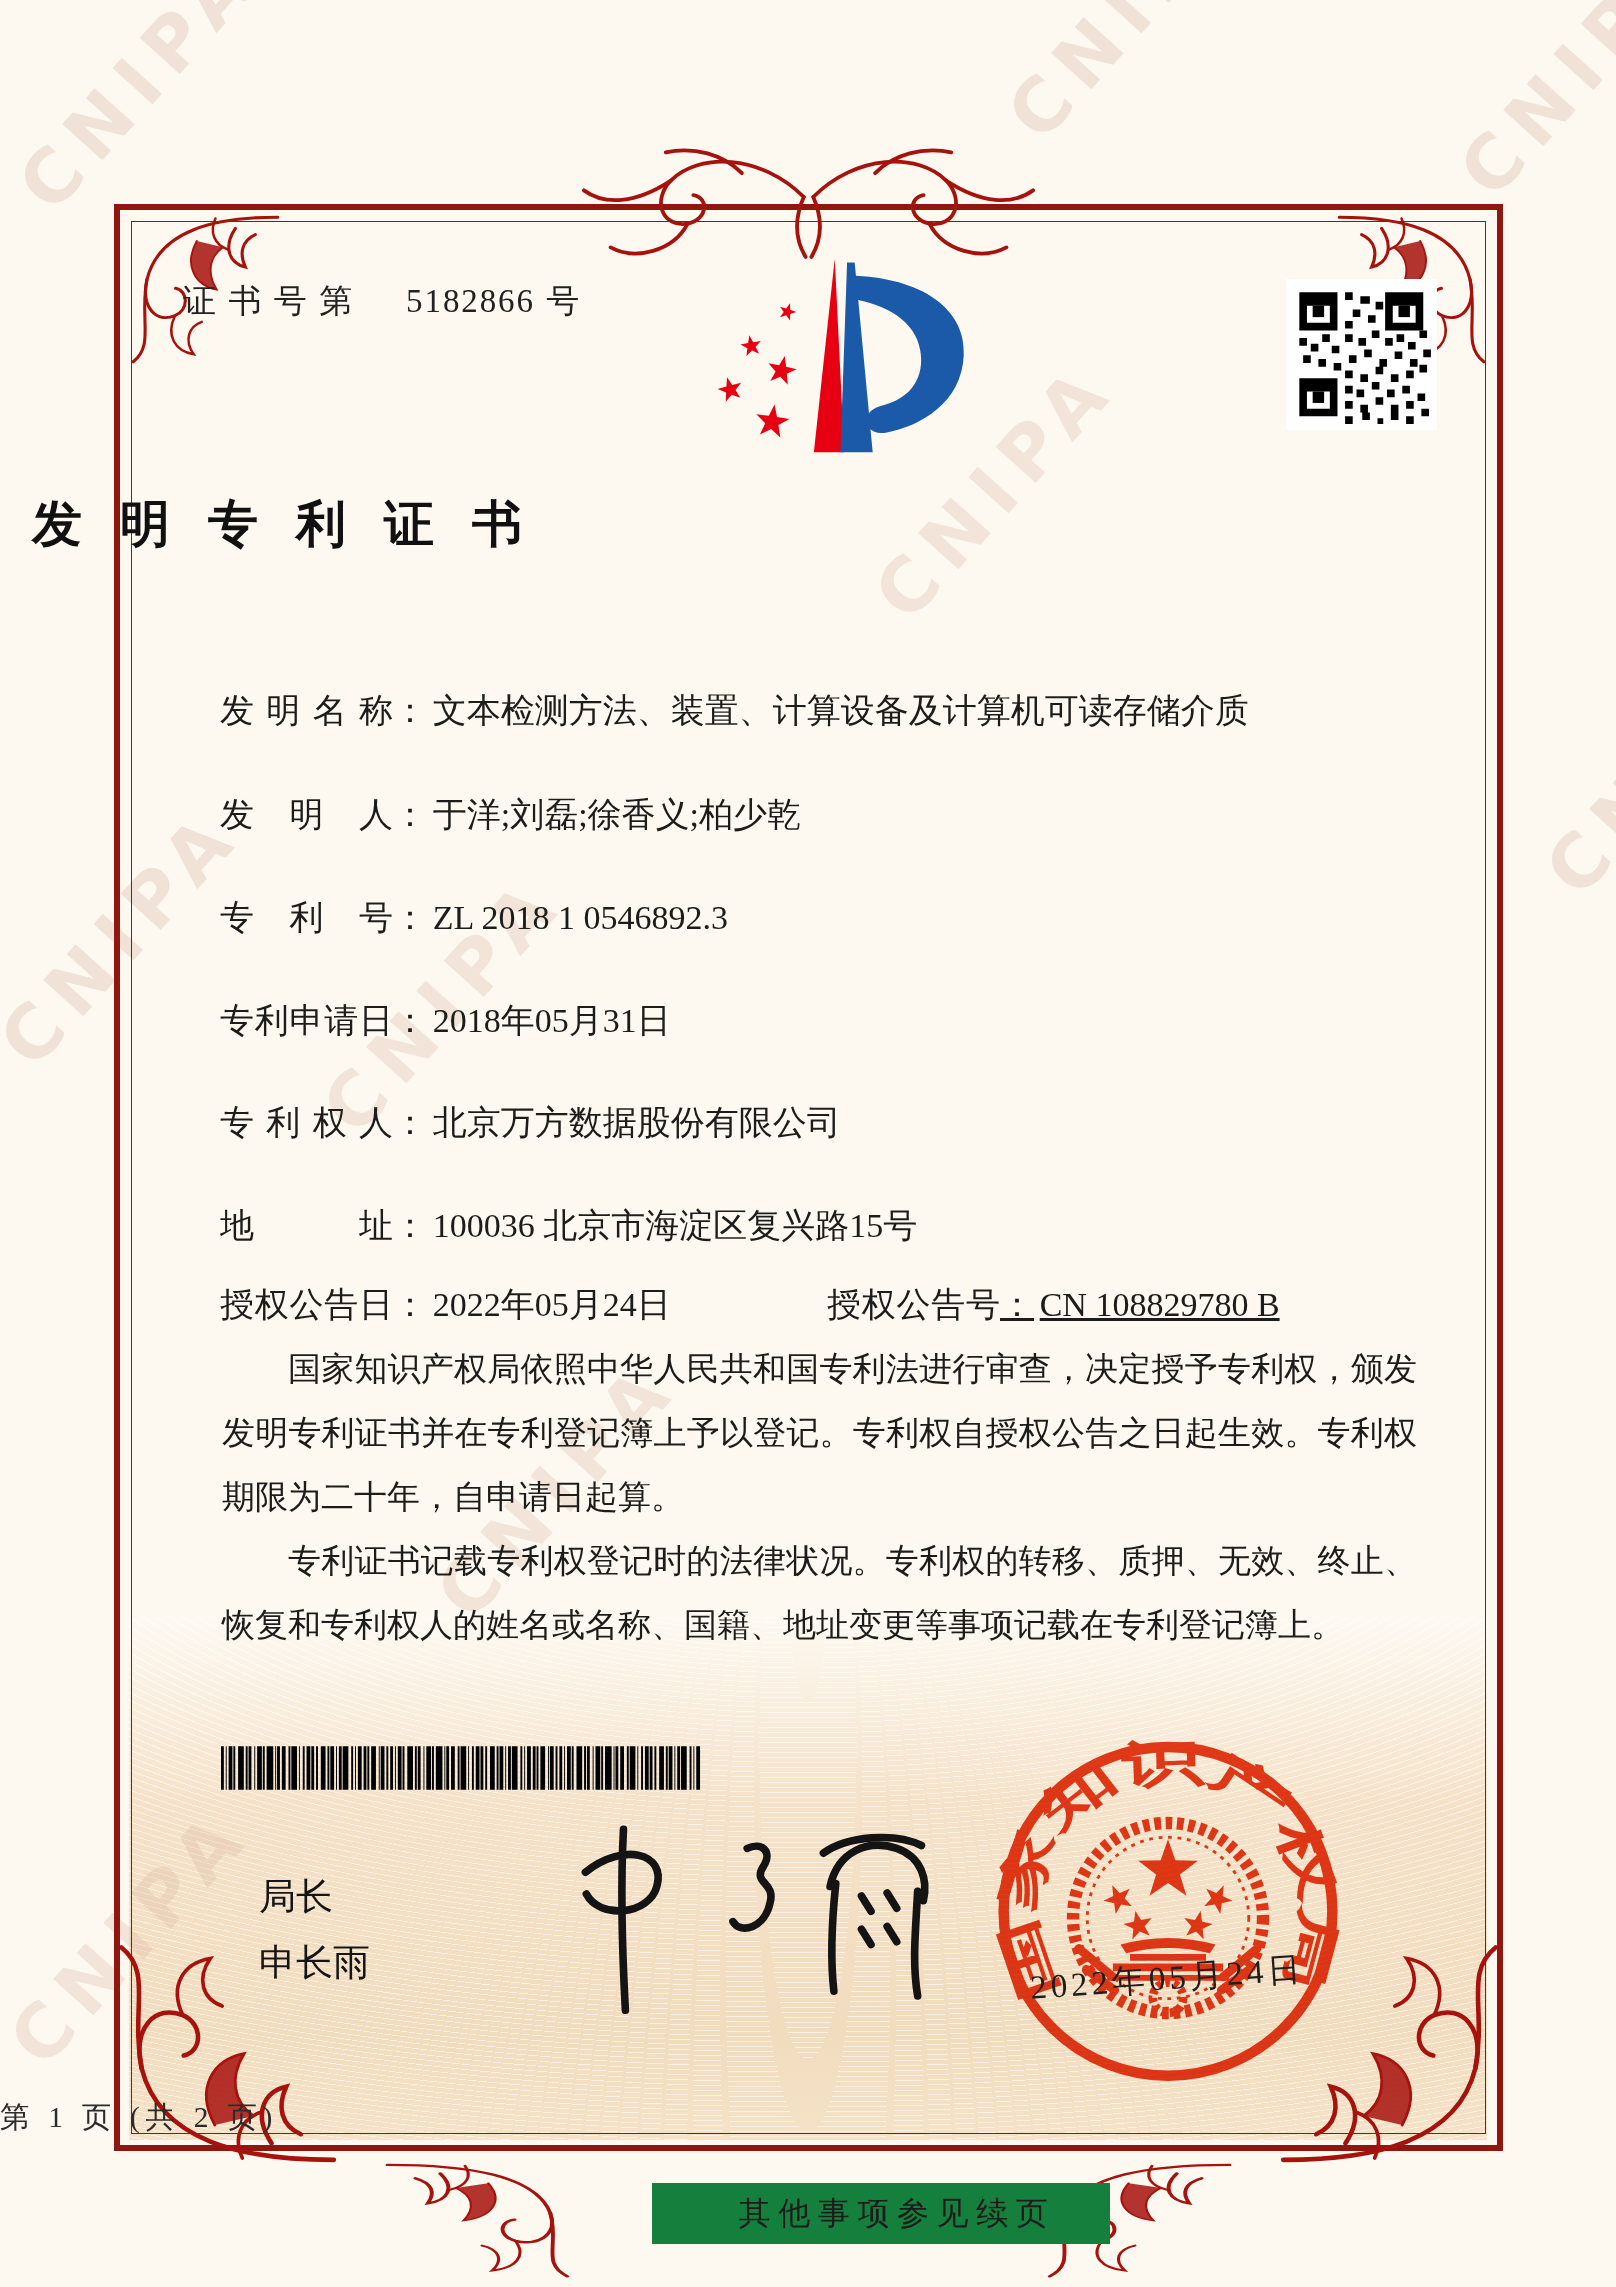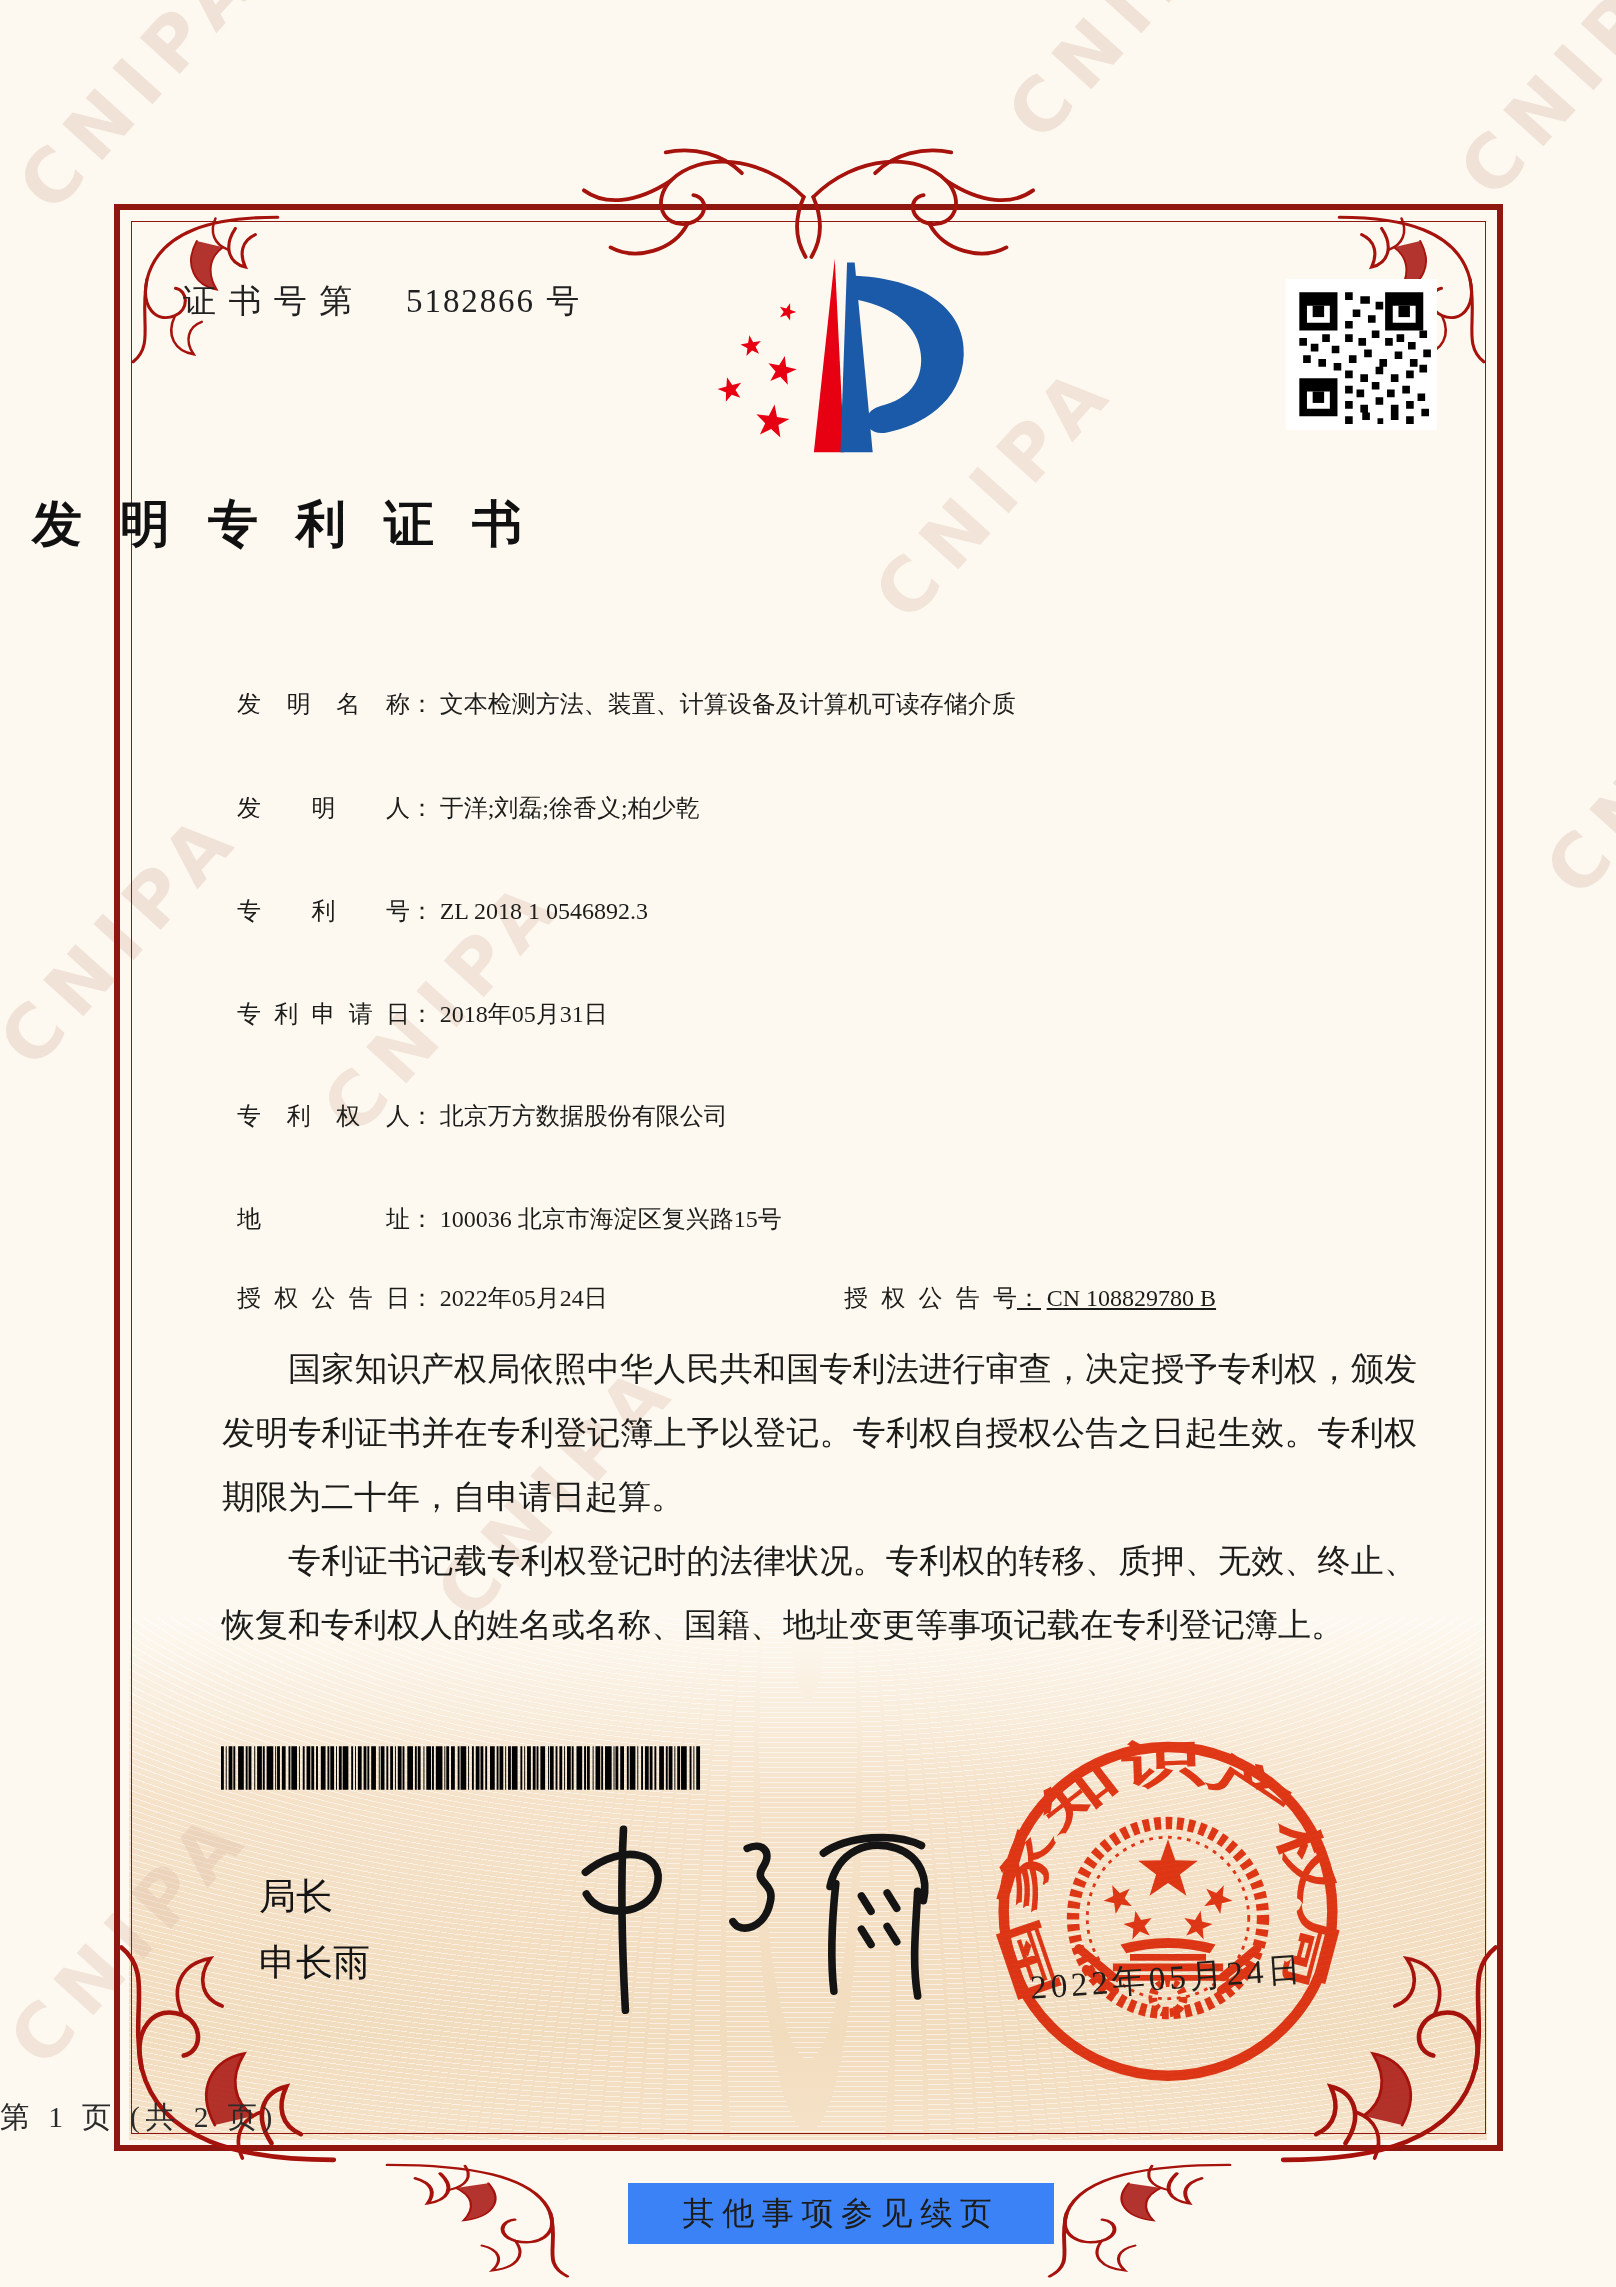--- a/index.html
+++ b/index.html
@@ -37,40 +37,40 @@
   .certno{position:absolute;left:183px;top:279px;z-index:5;font-size:33px;color:#222;}
   .certno .pfx{letter-spacing:12.4px;margin-right:9.5px;}
   .certno .num{letter-spacing:1.9px;margin-right:11.4px;margin-left:32px;}
   .logo{position:absolute;left:692px;top:255px;z-index:5;}
   .qr{position:absolute;left:1286px;top:279px;z-index:5;background:#fff;padding:3.8px;}
 
   .title{position:absolute;left:0;top:491px;width:1617px;z-index:5;
          font-size:50px;font-weight:bold;letter-spacing:38px;padding-left:32px;box-sizing:border-box;color:#111;}
 
   
-  .row{position:absolute;left:237px;width:1198px;z-index:5;font-size:24px;white-space:nowrap;}
+  .row{position:absolute;left:220px;width:1198px;z-index:5;font-size:34px;white-space:nowrap;}
   .flabel{display:inline-block;width:173px;text-align:justify;text-align-last:justify;vertical-align:bottom;}
   .colon{margin-right:5.7px;}
   .grant2{position:absolute;left:607px;top:0;text-decoration:underline;}
 
   
   .paras{position:absolute;left:222px;top:1337px;width:1195px;z-index:5;font-size:33px;line-height:64px;text-align:justify;}
   .paras p{margin:0;text-indent:2em;}
 
   
   .barcode{position:absolute;left:221px;top:1746px;z-index:5;}
   .officer{position:absolute;left:259px;z-index:5;font-family:"Liberation Sans","DejaVu Sans",sans-serif;
            font-size:37px;font-weight:500;color:#151515;}
   .officer.t1{top:1872px;}
   .officer.t2{top:1938px;}
   .signature{position:absolute;left:533px;top:1796px;z-index:5;}
   .seal{position:absolute;left:978px;top:1704px;z-index:6;opacity:.95;mix-blend-mode:multiply;}
   .pageno{position:absolute;left:0;top:2098px;width:1278px;z-index:5;font-size:29.5px;color:#2b2b2b;letter-spacing:5.7px;}
-  .note{position:absolute;left:628px;top:2183px;width:426px;height:61px;line-height:61px;background:#3b82f6;
-        text-align:center;z-index:6;font-size:32px;letter-spacing:7.6px;color:#1c1c1a;}
+  .note{position:absolute;left:652px;top:2183px;width:426px;height:61px;line-height:61px;background:#15803d;
+        text-align:center;z-index:6;font-size:32px;letter-spacing:7.6px;color:#1c1c1a;padding-left:32px;}
 </style>
 </head>
 <body>
 
 <div class="page">
 
   <svg width="0" height="0" style="position:absolute">
     <defs>
       <polygon id="star" points="0,-10 2.35,-3.24 9.51,-3.09 3.8,1.24 5.88,8.09 0,4 -5.88,8.09 -3.8,1.24 -9.51,-3.09 -2.35,-3.24"></polygon>
       <g id="flourish" stroke="#a6120c" fill="none" stroke-width="5" stroke-linecap="round">

